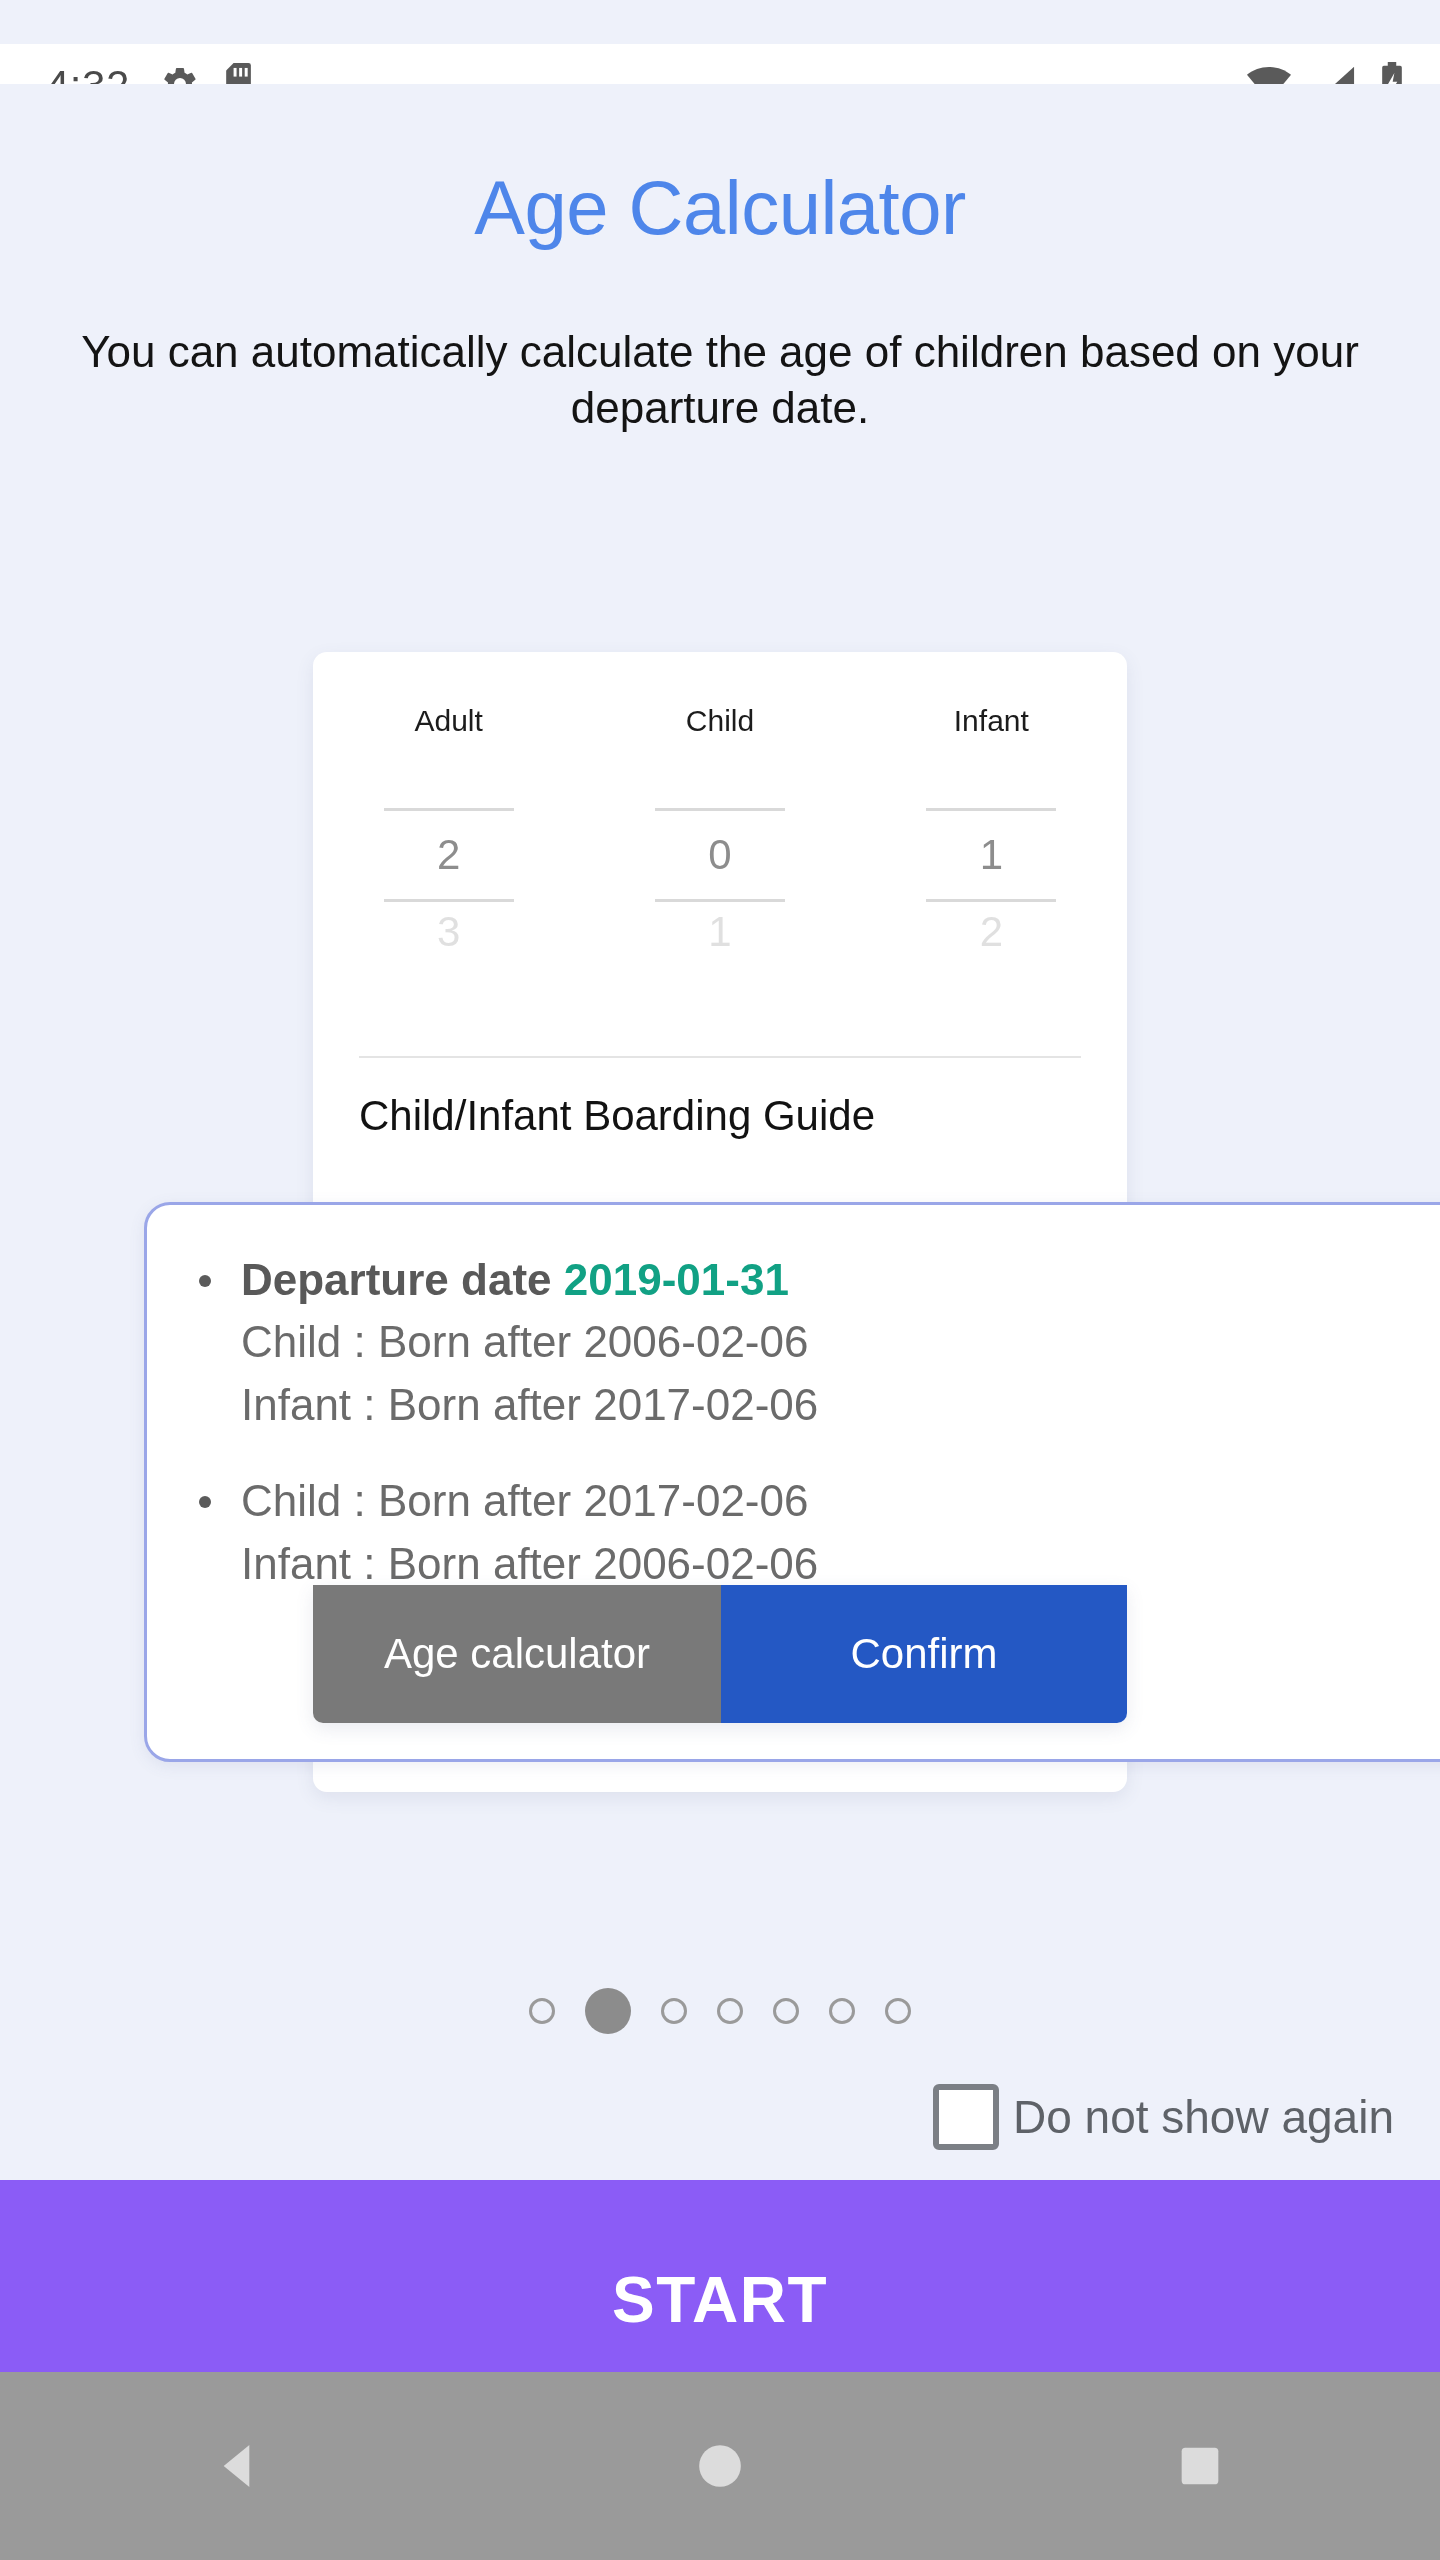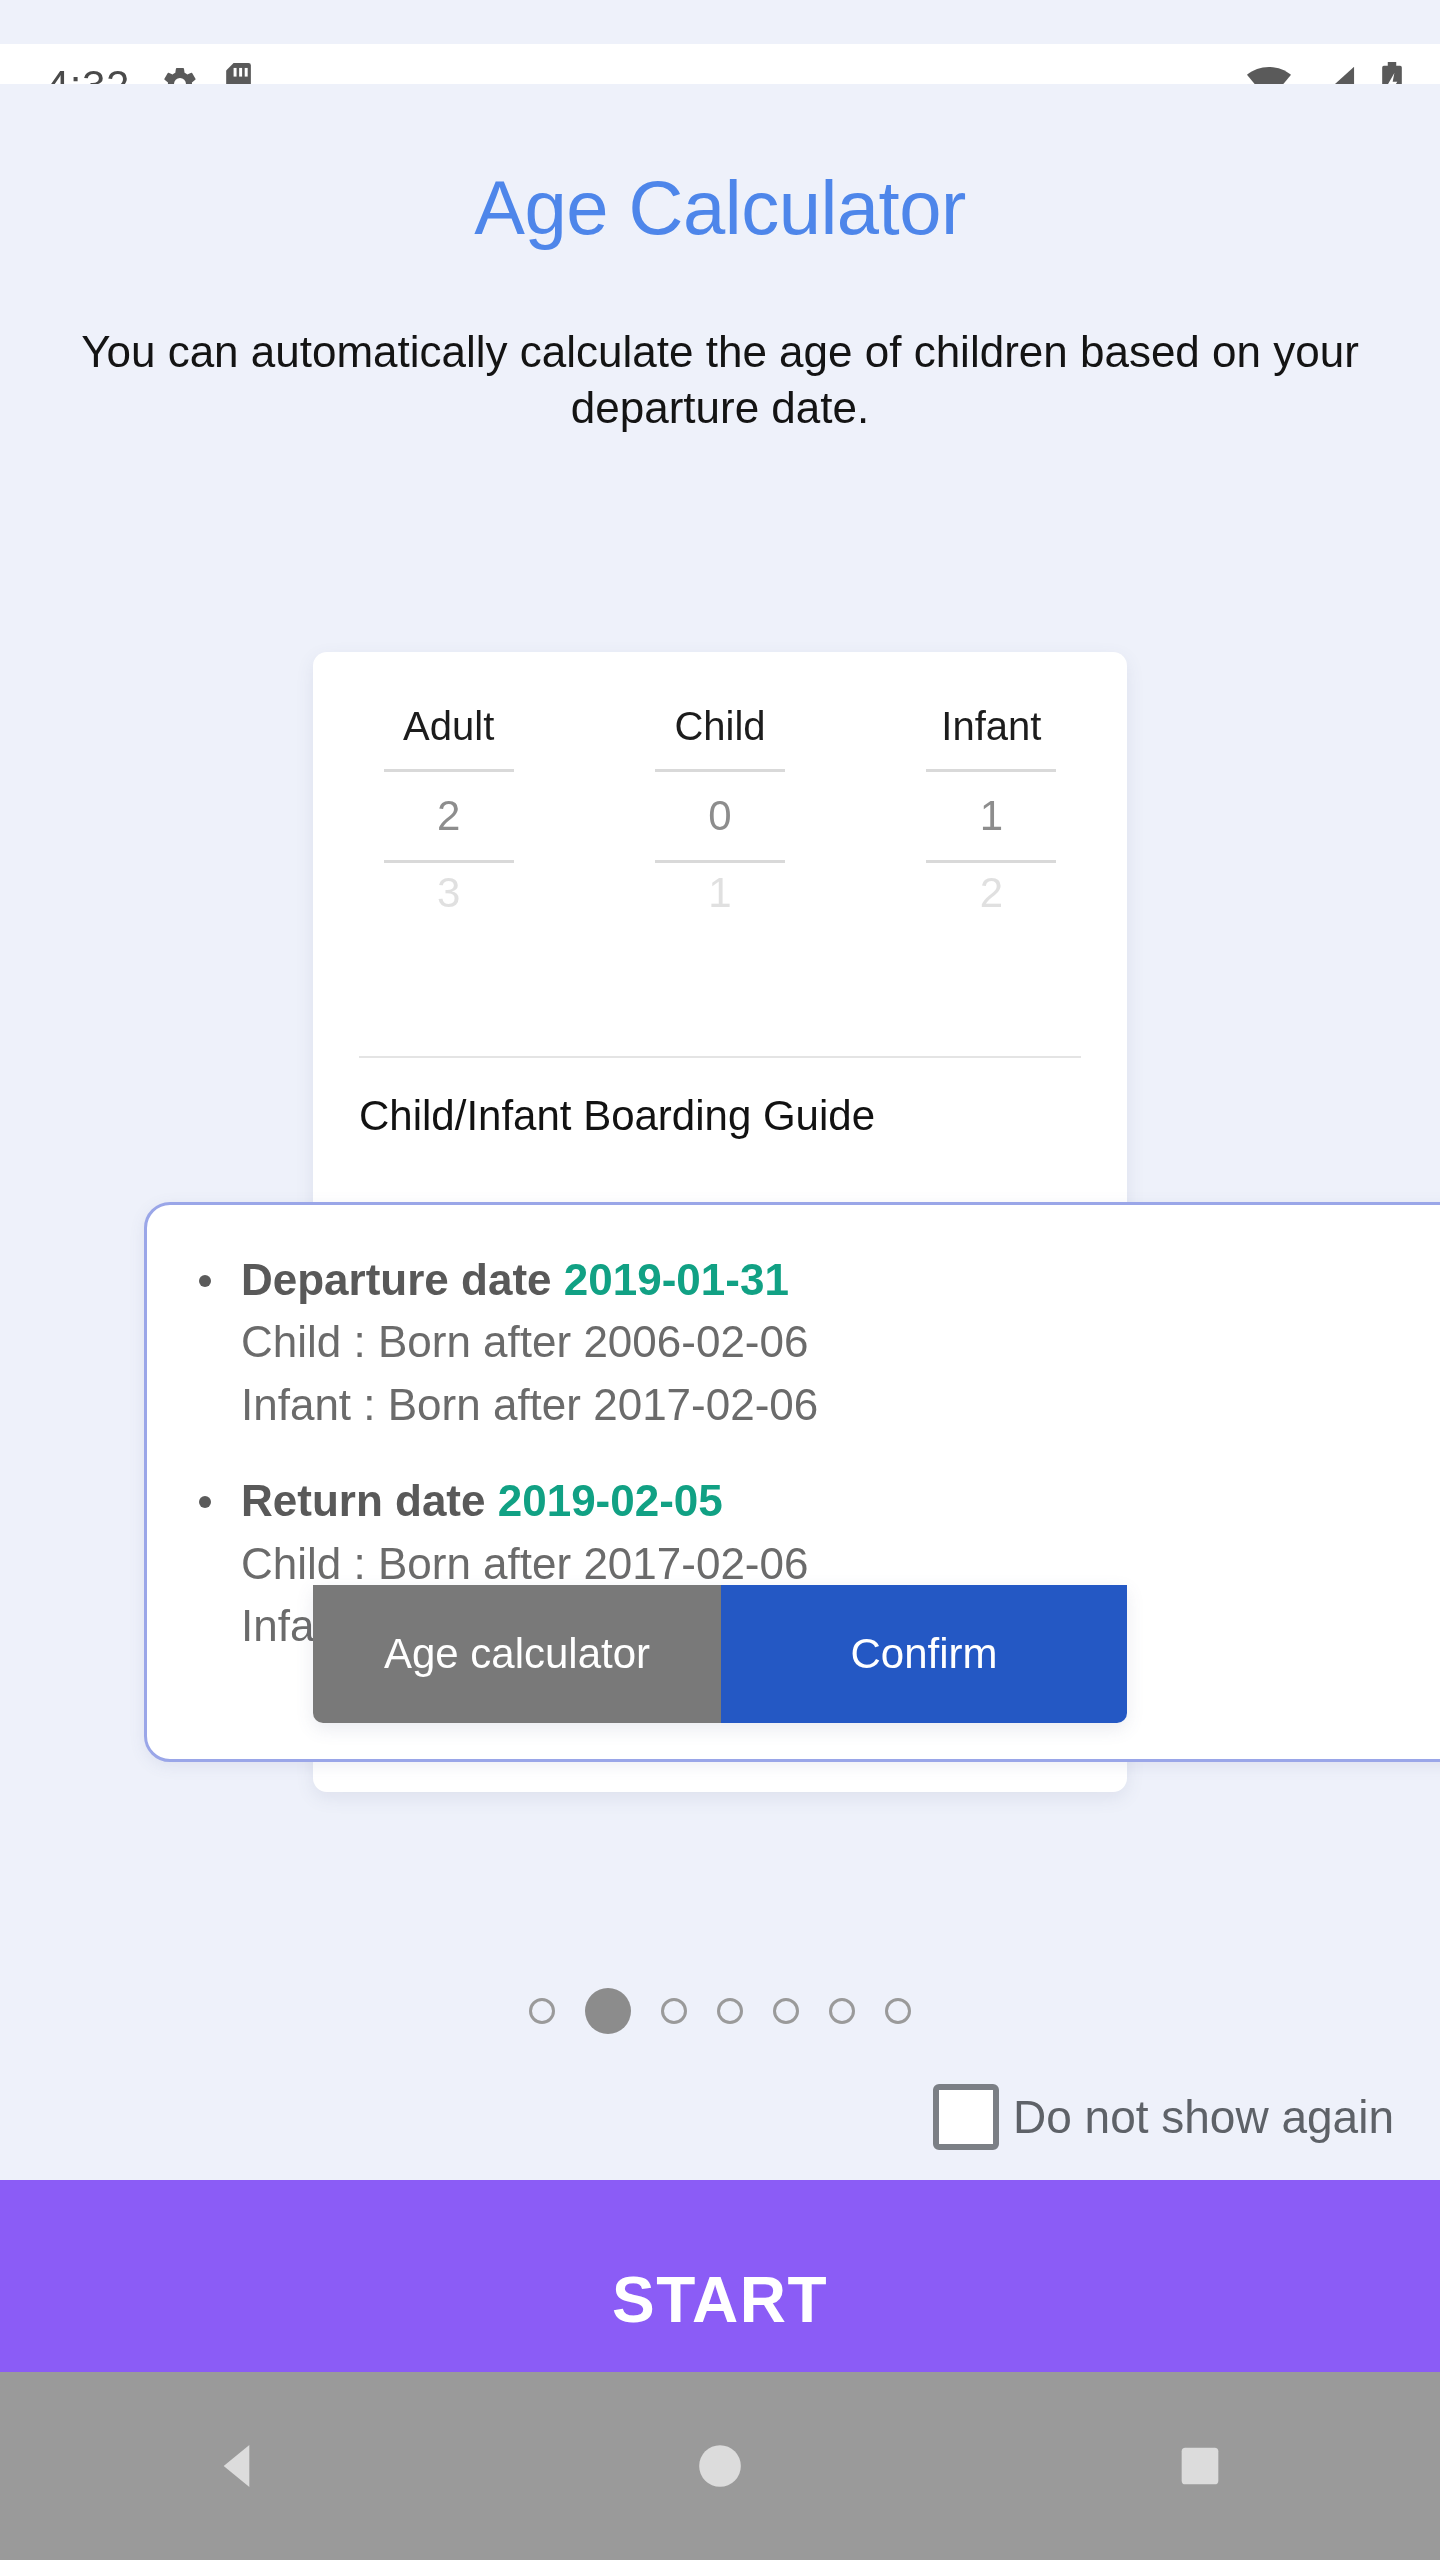--- a/index.html
+++ b/index.html
@@ -58,21 +58,21 @@
   .picker-row{
     position:absolute; top:0; left:0; width:814px;
     display:flex;
   }
   .picker-col{
     flex:1;
     display:flex; flex-direction:column; align-items:center;
     padding-top:52px;
   }
   .picker-label{
-    font-size:40px; color:#1c1c1c; margin-bottom:20px;text-align:center;
+    font-size:30px; color:#1c1c1c; margin-bottom:70px;text-align:center;
   }
   .picker-rule{
     width:130px; height:3px; background:#d9d9d9;
   }
   .picker-current{
     font-size:42px; color:#8d8d8d;
     height:88px; line-height:88px;
   }
   .picker-next{
     font-size:42px; color:#e0e0e0;
@@ -273,24 +273,20 @@
         <div class="bullet-head">
           <span>Departure date</span>
           <span class="date">2019-01-31</span>
         </div>
         <div class="bullet-line">Child : Born after 2006-02-06</div>
         <div class="bullet-line">Infant : Born after 2017-02-06</div>
       </div>
 
       <div class="bullet-block">
         <span class="bullet-dot"></span>
-        <div class="bullet-head">
-          <span>Return date</span>
-          <span class="date">2019-02-05</span>
-        </div>
         <div class="bullet-line">Child : Born after 2017-02-06</div>
         <div class="bullet-line">Infant : Born after 2006-02-06</div>
       </div>
 
     </div>
   </div>
 
   <div class="card-buttons">
     <div class="btn-age">Age calculator</div>
     <div class="btn-confirm">Confirm</div>

